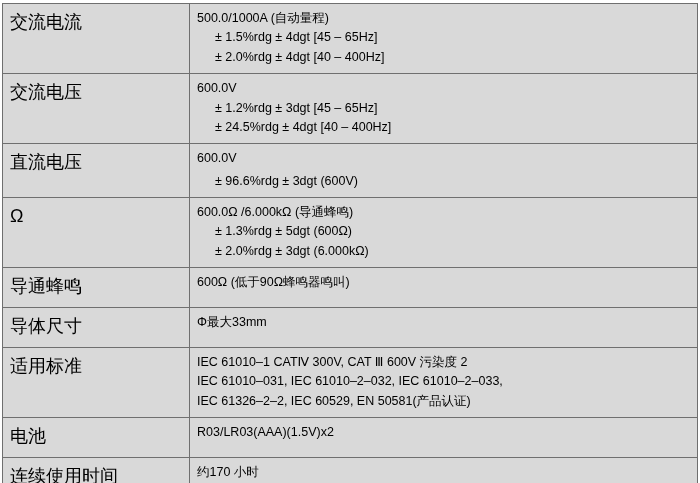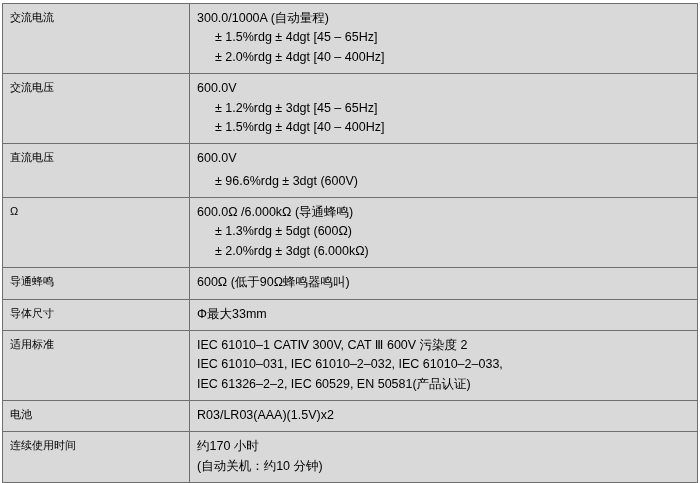--- a/index.html
+++ b/index.html
@@ -28,21 +28,21 @@
     line-height: 1.55;
   }
   table.spec-table td {
     border: 1px solid #6f6f6f;
     vertical-align: top;
     padding: 5px 7px 6px 7px;
   }
   td.label-cell {
     width: 172px;
     background: #d9d9d9;
-    font-size: 11px;
+    font-size: 18px;
     white-space: nowrap;
   }
   td.value-cell {
     background: #d9d9d9;
     font-size: 12.5px;
   }
   .line {
     display: block;
     white-space: nowrap;
   }
@@ -57,31 +57,31 @@
 </style>
 </head>
 <body>
 
 <div class="spec-wrap">
   <table class="spec-table">
     <tbody>
       <tr>
         <td class="label-cell">交流电流</td>
         <td class="value-cell">
-          <span class="line">300.0/1000A (自动量程)</span>
+          <span class="line">500.0/1000A (自动量程)</span>
           <span class="line indent">± 1.5%rdg ± 4dgt [45 – 65Hz]</span>
           <span class="line indent">± 2.0%rdg ± 4dgt [40 – 400Hz]</span>
         </td>
       </tr>
       <tr>
         <td class="label-cell">交流电压</td>
         <td class="value-cell">
           <span class="line">600.0V</span>
           <span class="line indent">± 1.2%rdg ± 3dgt [45 – 65Hz]</span>
-          <span class="line indent">± 1.5%rdg ± 4dgt [40 – 400Hz]</span>
+          <span class="line indent">± 24.5%rdg ± 4dgt [40 – 400Hz]</span>
         </td>
       </tr>
       <tr>
         <td class="label-cell">直流电压</td>
         <td class="value-cell">
           <span class="line">600.0V</span>
           <span class="gap-sm"></span>
           <span class="line indent">± 96.6%rdg ± 3dgt (600V)</span>
         </td>
       </tr>

